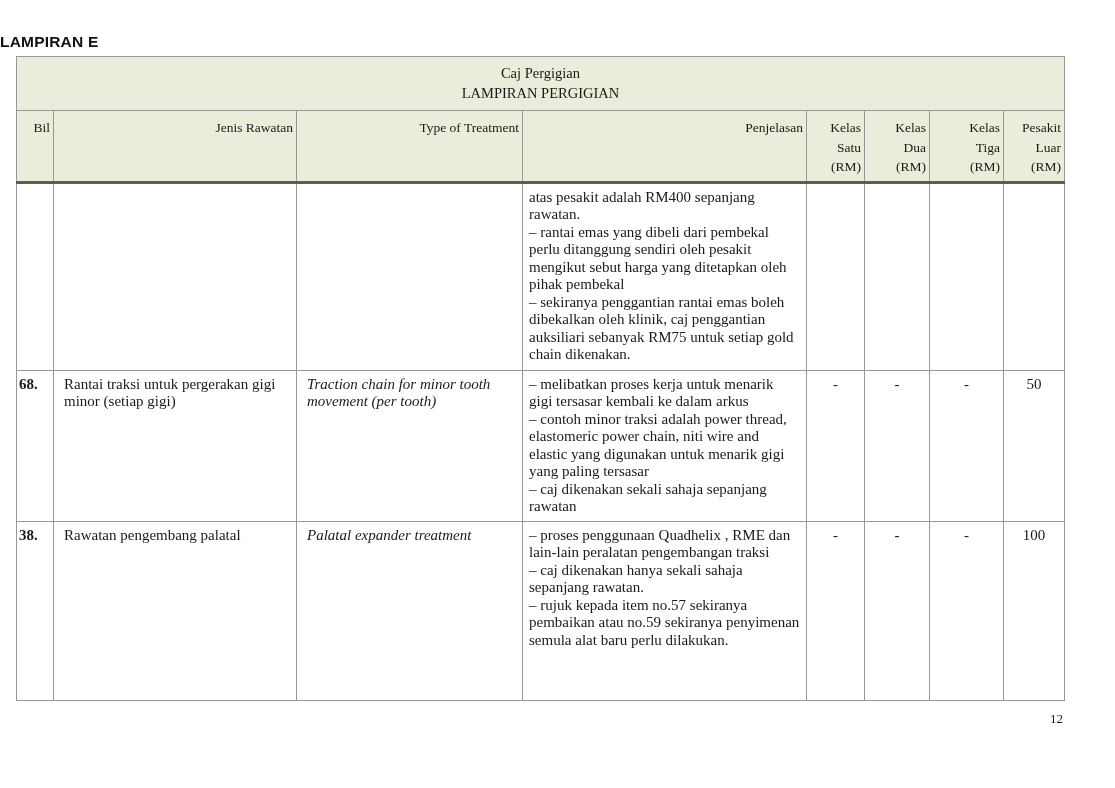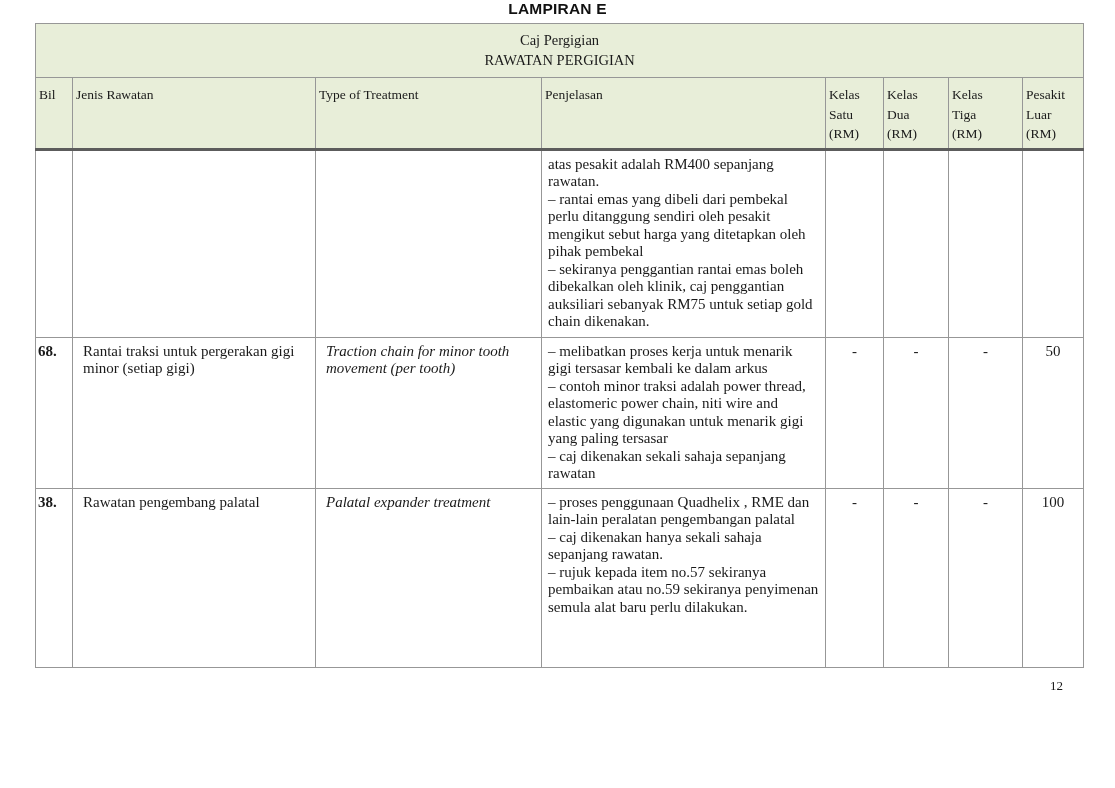--- a/index.html
+++ b/index.html
@@ -6,33 +6,34 @@
   html, body {
     margin: 0; padding: 0;
     width: 1115px; height: 788px;
     background: #ffffff;
     font-family: "Liberation Serif", serif;
     color: #1a1a1a;
   }
   .page { position: relative; width: 1115px; height: 788px; }
 
   .heading {
-    text-align: center;
+    padding-top: 33px;
+    text-align: left;
     font-family: "Liberation Sans", sans-serif;
     font-weight: bold;
     font-size: 15.5px;
     letter-spacing: 0.2px;
     color: #111;
   }
 
   table.doc-table {
     border-collapse: collapse;
     table-layout: fixed;
     width: 1048px;
-    margin: 5px 0 0 35px;
+    margin: 5px 0 0 16px;
   }
   .doc-table th, .doc-table td {
     border: 1px solid #979797;
     vertical-align: top;
   }
 
   
   .title-cell {
     background: #e8eed9;
     text-align: center;
@@ -42,21 +43,21 @@
     padding: 6px 0 6px 0;
   }
   .title-cell div { line-height: 20px; }
 
   
   .header-row th {
     background: #e8eed9;
     font-weight: normal;
     font-size: 13.5px;
     line-height: 19.5px;
-    text-align: left;
+    text-align: right;
     padding: 7px 3px 4px 3px;
     height: 68px;
     border-bottom: 3px solid #5c5c5c;
     white-space: pre-line;
   }
 
   
   tbody td {
     font-size: 15px;
     line-height: 17.5px;
@@ -97,21 +98,21 @@
       <col style="width:284px">
       <col style="width:58px">
       <col style="width:65px">
       <col style="width:74px">
       <col style="width:61px">
     </colgroup>
     <thead>
       <tr>
         <th colspan="8" class="title-cell">
           <div>Caj Pergigian</div>
-          <div>RAWATAN PERGIGIAN</div>
+          <div>LAMPIRAN PERGIGIAN</div>
         </th>
       </tr>
       <tr class="header-row">
         <th>Bil</th>
         <th>Jenis Rawatan</th>
         <th>Type of Treatment</th>
         <th>Penjelasan</th>
         <th>Kelas
 Satu
 (RM)</th>
@@ -155,21 +156,21 @@
     <td class="col-money">-</td>
     <td class="col-money">-</td>
     <td class="col-money">50</td>
   </tr>
 
   <tr>
     <td class="col-bil">38.</td>
     <td class="col-jenis">Rawatan pengembang palatal</td>
     <td class="col-type">Palatal expander treatment</td>
     <td class="col-pen">
-            <div><span>– proses penggunaan Quadhelix , RME dan lain-lain peralatan pengembangan palatal</span></div>
+            <div><span>– proses penggunaan Quadhelix , RME dan lain-lain peralatan pengembangan traksi</span></div>
             <div><span>– caj dikenakan hanya sekali sahaja sepanjang rawatan.</span></div>
             <div><span>– rujuk kepada item no.57 sekiranya pembaikan atau no.59 sekiranya penyimenan semula alat baru perlu dilakukan.</span></div>
           </td>
     <td class="col-money">-</td>
     <td class="col-money">-</td>
     <td class="col-money">-</td>
     <td class="col-money">100</td>
   </tr>
 </tbody>
   </table>

